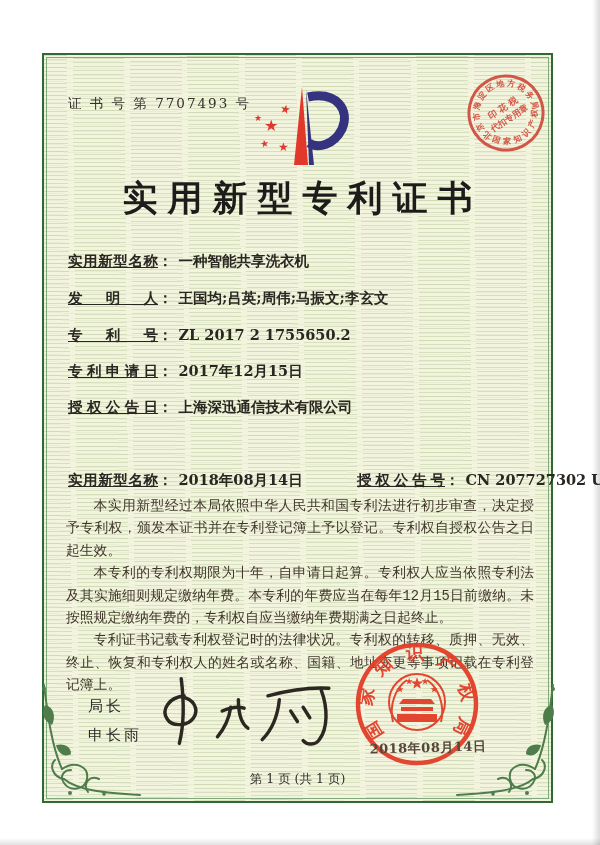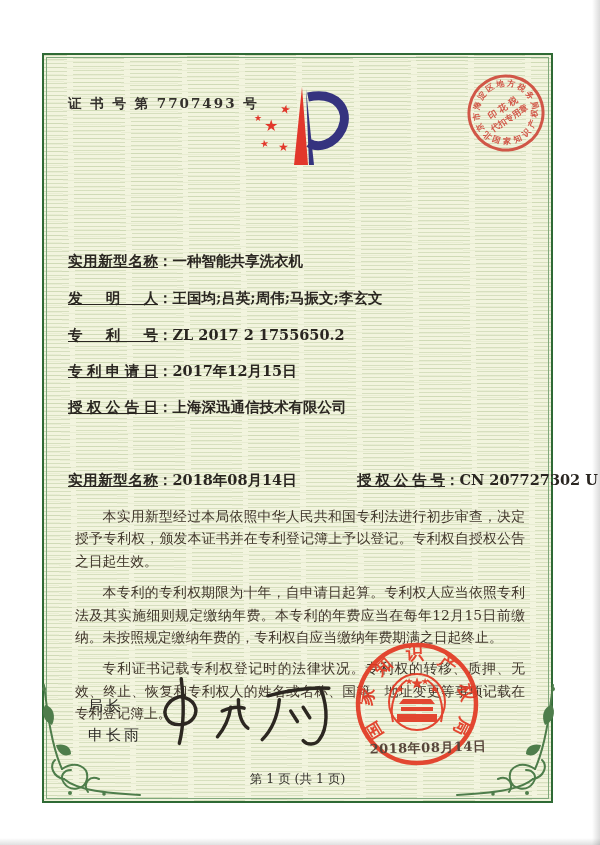--- a/index.html
+++ b/index.html
@@ -15,33 +15,33 @@
   .cert{
     position:absolute;left:42px;top:53px;width:511px;height:750px;
     box-sizing:border-box;border:2px solid #2f6a35;
     background-color:#f2f4de;
     background-image:
       repeating-linear-gradient(179deg,rgba(150,175,115,0.30) 0px,rgba(150,175,115,0.30) 0.9px,rgba(0,0,0,0) 0.9px,rgba(0,0,0,0) 4px),
       repeating-linear-gradient(181deg,rgba(190,205,160,0.18) 0px,rgba(190,205,160,0.18) 1px,rgba(0,0,0,0) 1px,rgba(0,0,0,0) 7px);
   }
   .cert-inner-line{position:absolute;inset:2px;border:1px solid #7fa87c;pointer-events:none;}
   .abs{position:absolute;}
-  .cert-no{left:24px;top:40px;font-size:13.5px;letter-spacing:2px;color:#33302c;font-weight:700;}
+  .cert-no{left:24px;top:40px;font-size:13.5px;letter-spacing:2px;color:#33302c;font-weight:400;}
   .logo{left:206px;top:30px;width:104px;height:86px;}
   .tax-stamp{left:412px;top:6px;width:100px;height:104px;opacity:0.92;}
   .title{left:0;top:120px;width:100%;text-align:center;font-size:35px;font-weight:700;
     letter-spacing:10px;text-indent:10px;color:#1e1c1a;}
   .row{left:24px;width:465px;font-size:14.5px;color:#2a2621;font-weight:600;white-space:nowrap;}
   .lbl{display:inline-block;width:90px;text-align:justify;text-align-last:justify;vertical-align:top;text-decoration:underline;}
   .lbl2{display:inline-block;width:88px;text-align:justify;text-align-last:justify;vertical-align:top;text-decoration:underline;}
-  .val{}
+  .val{margin-left:6px;}
   .grant-no{position:absolute;left:289px;top:0;white-space:nowrap;}
   .paras{left:22px;top:441px;width:468px;font-size:13.8px;line-height:22.4px;
     color:#40362b;text-align:justify;}
-  .paras p{margin:9px;text-indent:2em;}
+  .paras p{margin:0;text-indent:2em;font-family:Liberation Mono, monospace;}
   .signer{left:44px;font-size:15px;font-weight:400;color:#2a2824;letter-spacing:3px;}
   .signature{left:102px;top:612px;width:200px;height:90px;}
   .seal{left:309px;top:585px;width:128px;height:128px;}
   .seal-date{left:314px;top:684px;width:140px;text-align:center;font-size:13px;
     color:#57453a;font-weight:700;letter-spacing:0.5px;transform:rotate(-1.5deg);}
   .footer{left:0;top:716px;width:100%;text-align:center;font-size:12.5px;color:#33302c;}
   .corner{bottom:-4px;width:112px;height:132px;}
   .corner.left{left:-6px;transform:scaleX(-1);}
   .corner.right{right:-8px;}
 </style>
@@ -70,20 +70,21 @@
         <circle cx="50" cy="52" r="37" fill="none" stroke="#cf4a3c" stroke-width="3"></circle>
         <path id="taxTop" d="M26.7,65.5 A27,27 0 1 1 73.3,65.5" fill="none"></path>
         <path id="taxBot" d="M20.1,60.0 A31,31 0 0 0 79.9,60.0" fill="none"></path>
         <text font-size="8"><textPath href="#taxTop" startOffset="2" textLength="109">北京市海淀区地方税务局</textPath></text>
         <text font-size="8"><textPath href="#taxBot" startOffset="8" textLength="78">国家知识产权局</textPath></text>
         <text x="50" y="49" font-size="9" text-anchor="middle">印 花 税</text>
         <text x="50" y="61" font-size="8.5" text-anchor="middle">代扣专用章</text>
       </g>
     </svg>
 
+    <div class="abs title">实用新型专利证书</div>
 
     <div class="abs row" style="top:197px">
       <span class="lbl">实用新型名称</span><span>：</span><span class="val">一种智能共享洗衣机</span>
     </div>
     <div class="abs row" style="top:234px">
       <span class="lbl">发明人</span><span>：</span><span class="val">王国均;吕英;周伟;马振文;李玄文</span>
     </div>
     <div class="abs row" style="top:271px">
       <span class="lbl">专利号</span><span>：</span><span class="val">ZL 2017 2 1755650.2</span>
     </div>

